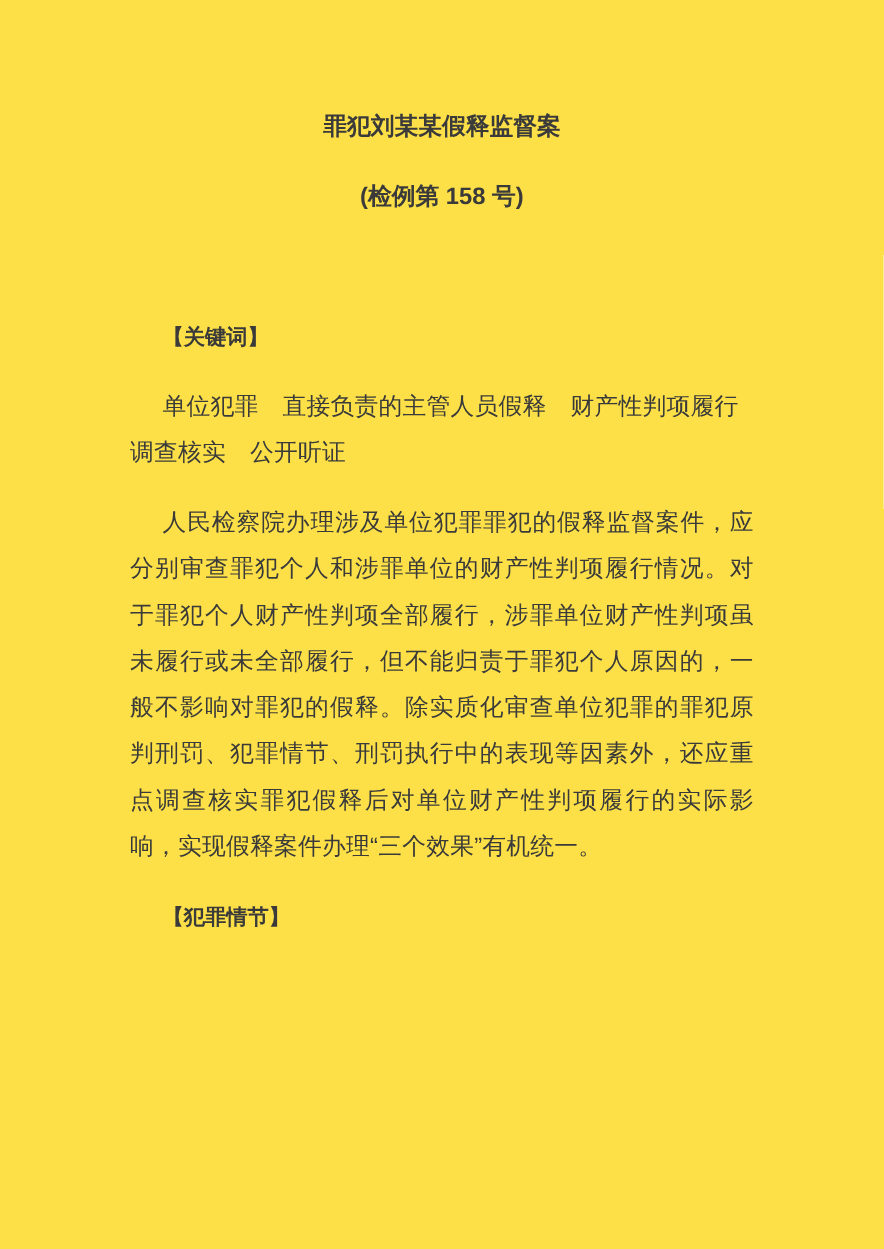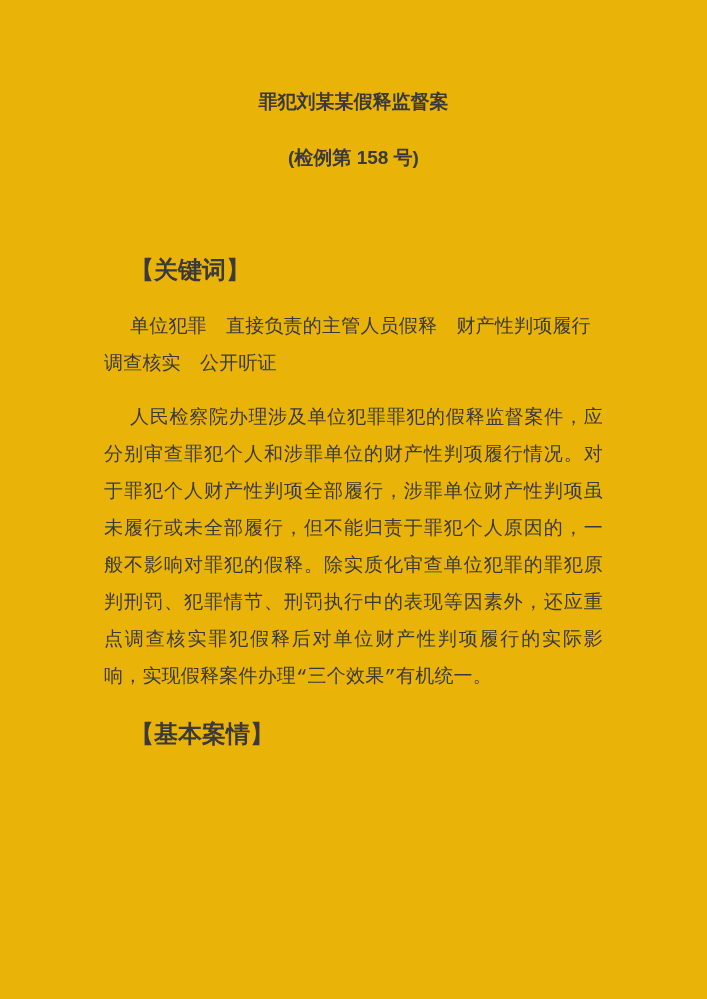--- a/index.html
+++ b/index.html
@@ -25,53 +25,52 @@
     font-size: 19px;
     font-weight: 700;
     text-align: center;
     margin: 0 0 19px 0;
   }
   .blank-line {
     height: 37px;
     margin: 0 0 19px 0;
   }
   .section-heading {
-    font-size: 24px;
+    font-size: 17px;
     font-weight: 700;
     margin: 0 0 19px 0;
     text-indent: 26px;
     text-align: left;
   }
   .body-para {
     margin: 1px 0 19px 0;
     text-indent: 26px;
     text-align: justify;
     letter-spacing: 0.2px;
-    font-family: Liberation Mono, monospace;
   }
   .keywords-para {
     margin: 18px 0 19px 0;
     text-indent: 26px;
     text-align: left;
     letter-spacing: 0.2px;
   }
 </style>
 </head>
 <body>
 
-<div class="page" style="background: #eab308; color: rgb(58, 58, 58);">
+<div class="page" style="background: #fde047; color: rgb(58, 58, 58);">
 
   <h1 class="doc-title">罪犯刘某某假释监督案</h1>
 
   <h2 class="case-number">(检例第 158 号)</h2>
 
   <div class="blank-line"></div>
 
   <h3 class="section-heading">【关键词】</h3>
 
   <p class="keywords-para">单位犯罪　直接负责的主管人员假释　财产性判项履行　调查核实　公开听证</p>
 
 
   <p class="body-para">人民检察院办理涉及单位犯罪罪犯的假释监督案件，应分别审查罪犯个人和涉罪单位的财产性判项履行情况。对于罪犯个人财产性判项全部履行，涉罪单位财产性判项虽未履行或未全部履行，但不能归责于罪犯个人原因的，一般不影响对罪犯的假释。除实质化审查单位犯罪的罪犯原判刑罚、犯罪情节、刑罚执行中的表现等因素外，还应重点调查核实罪犯假释后对单位财产性判项履行的实际影响，实现假释案件办理“三个效果”有机统一。</p>
 
-  <h3 class="section-heading">【基本案情】</h3>
+  <h3 class="section-heading">【犯罪情节】</h3>
 
 </div>
 
 </body></html>

